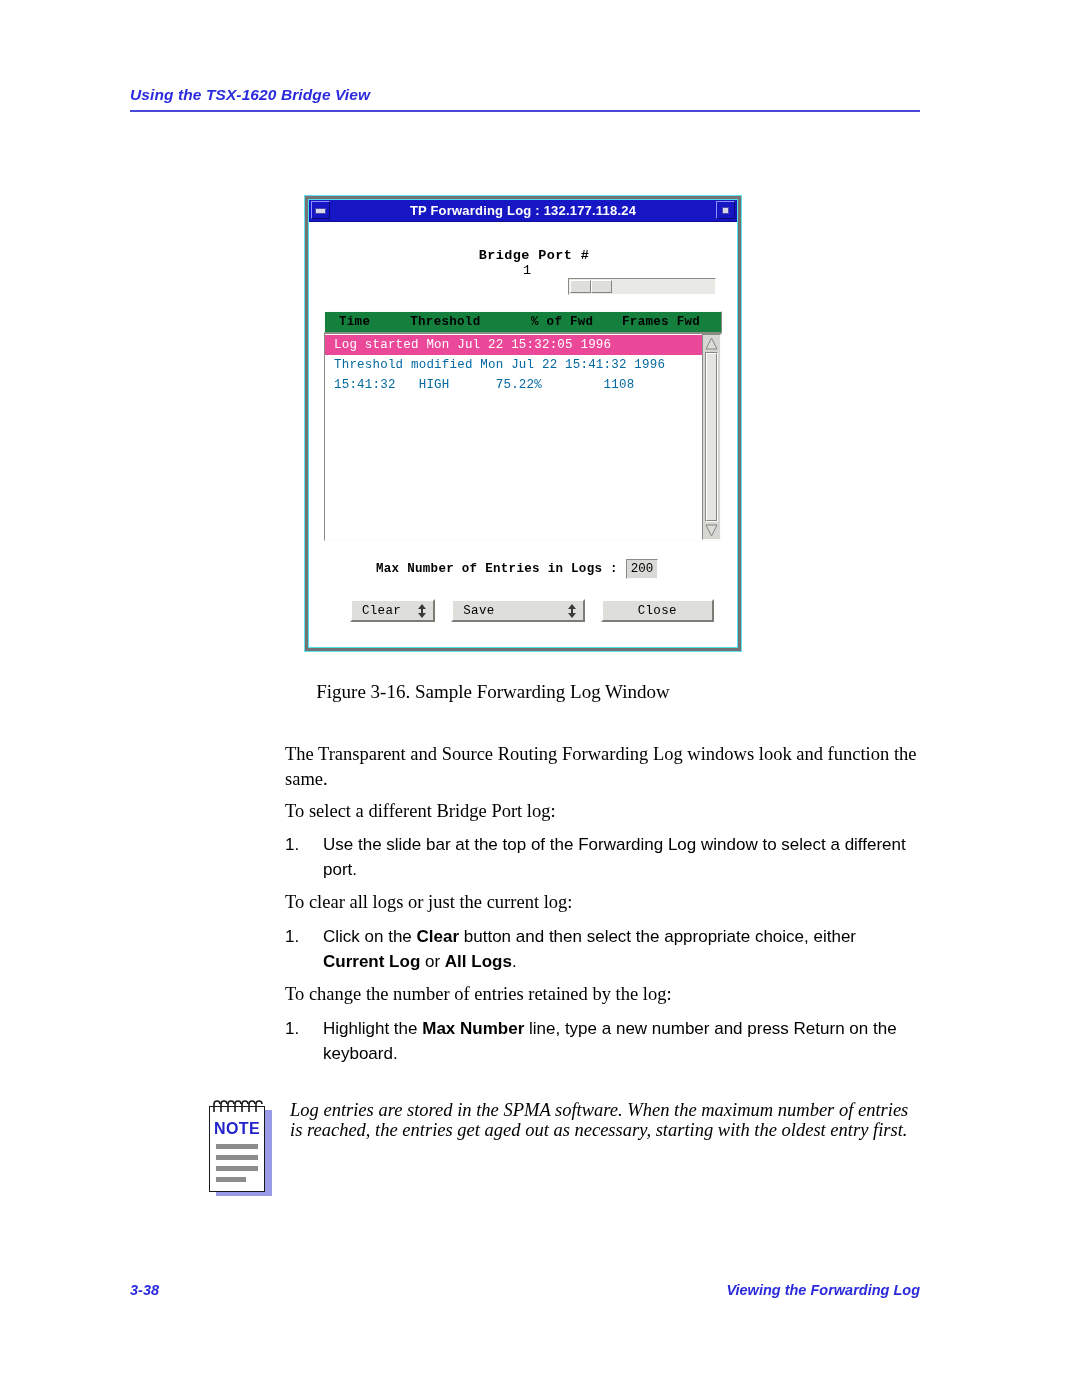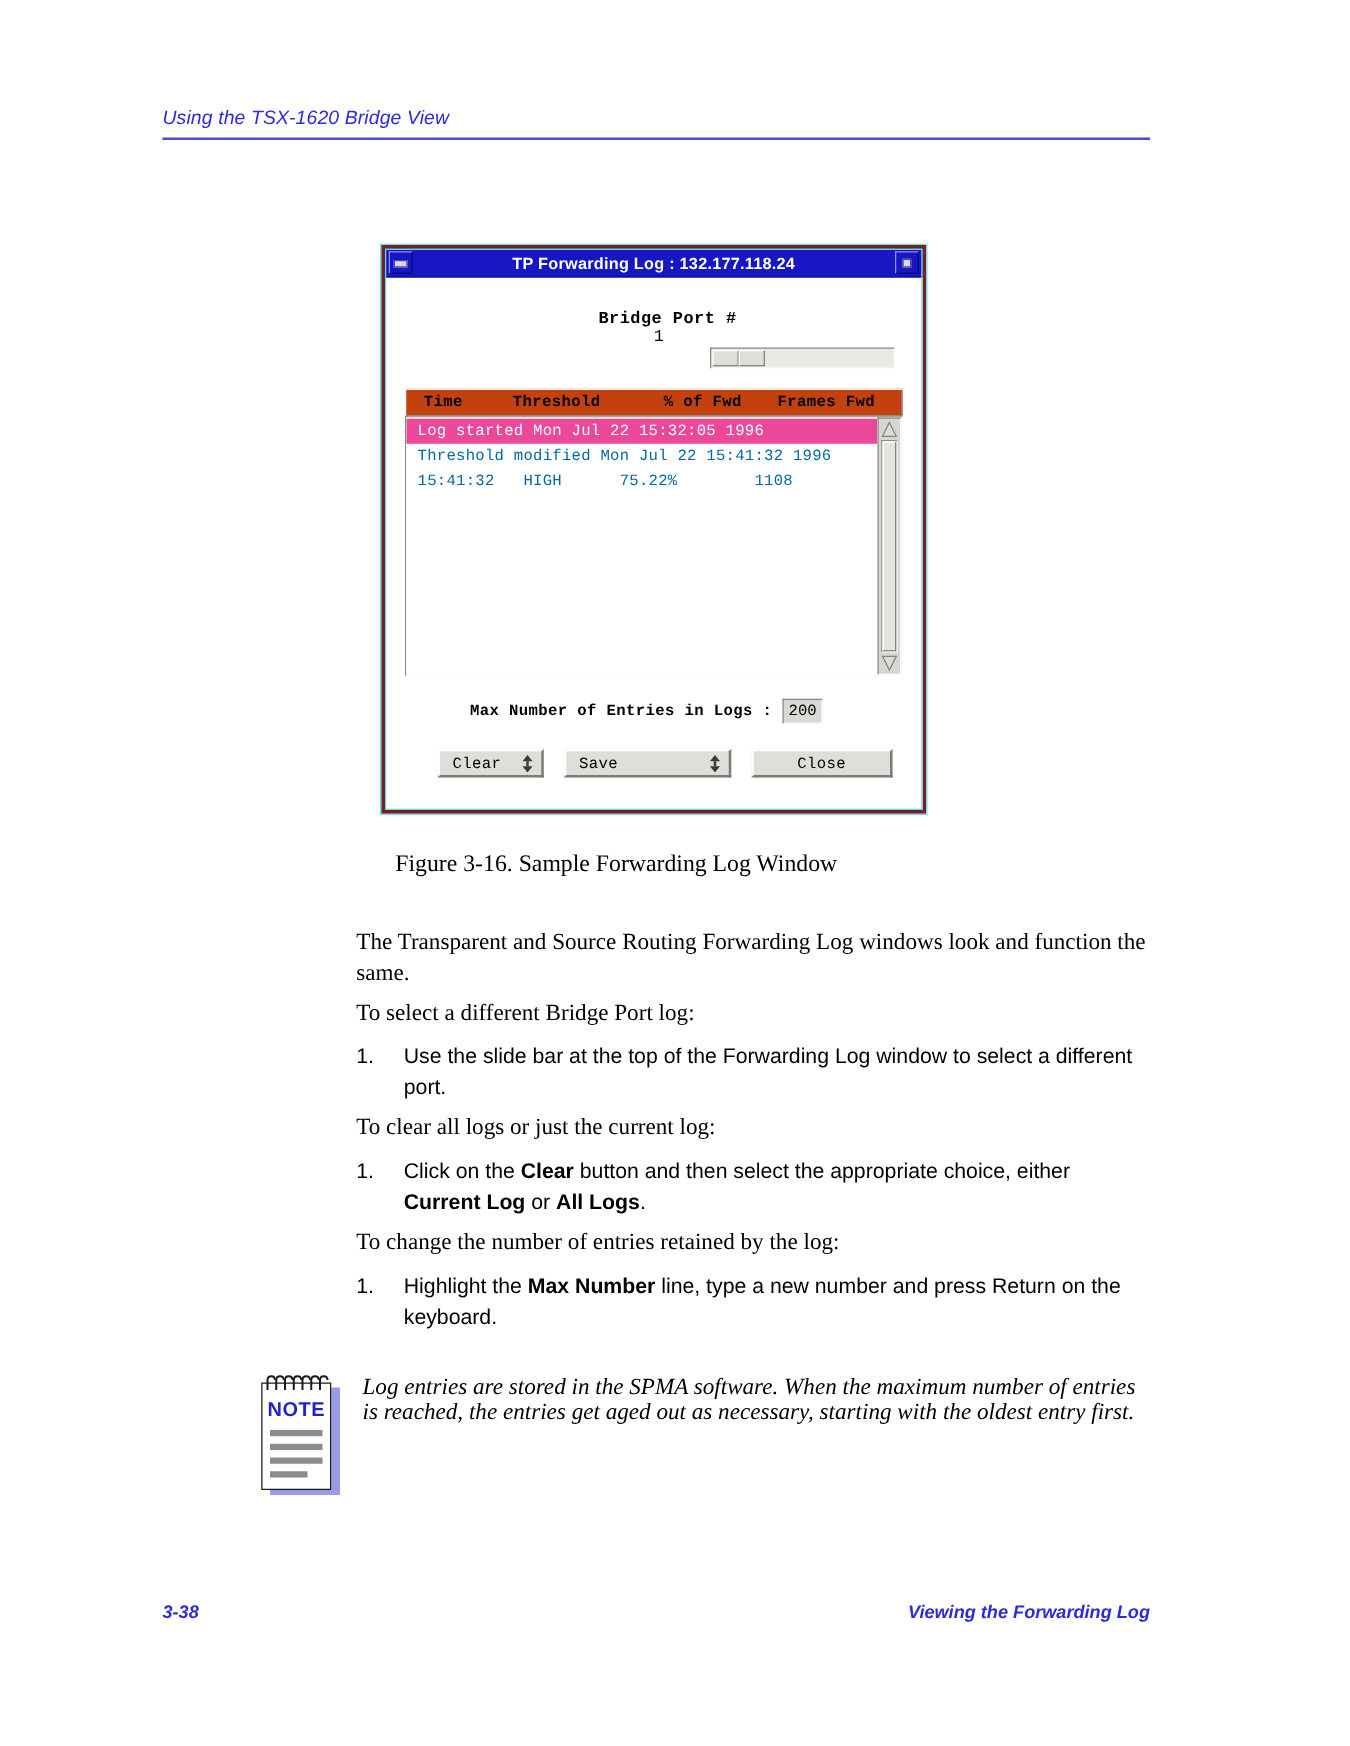--- a/index.html
+++ b/index.html
@@ -19,21 +19,21 @@
   
   .page-header {
     position: absolute;
     left: 130px;
     top: 86px;
     width: 790px;
   }
   .page-header .hdr-text {
     font-family: "Liberation Sans", sans-serif;
     font-style: italic;
-    font-weight: normal;
+    font-weight: bold;
     font-size: 15.5px;
     color: #2b2bdd;
     letter-spacing: 0.1px;
     white-space: nowrap;
   }
   .page-header .hdr-rule {
     margin-top: 6px;
     height: 2px;
     background: #4a4ad8;
     width: 790px;
@@ -42,21 +42,21 @@
   
   .figure-wrap {
     position: absolute;
     left: 305px;
     top: 196px;
     width: 436px;
   }
   .xwindow {
     width: 436px;
     box-sizing: border-box;
-    border: 3px solid #7f1d1d;
+    border: 3px solid #737373;
     outline: 1px solid #5fe3ef;
     background: #ffffff;
     padding: 0;
     position: relative;
   }
   .xwindow::after {
     content: "";
     position: absolute;
     left: 0; right: 0; top: 0; bottom: 0;
     border: 1px solid #4fe0ee;
@@ -155,21 +155,21 @@
     background: #dededa;
     border-top: 1px solid #ffffff;
     border-left: 1px solid #ffffff;
     border-right: 1px solid #85857f;
     border-bottom: 1px solid #85857f;
     box-sizing: border-box;
   }
 
   
   .col-header {
-    background: #c2410c;
+    background: #15803d;
     border-top: 1px solid #fbfbf9;
     border-left: 1px solid #fbfbf9;
     border-right: 1px solid #8b8b85;
     border-bottom: 1px solid #8b8b85;
     height: 22px;
     display: flex;
     align-items: center;
     font-family: "Liberation Mono", monospace;
     font-weight: bold;
     font-size: 12.5px;

